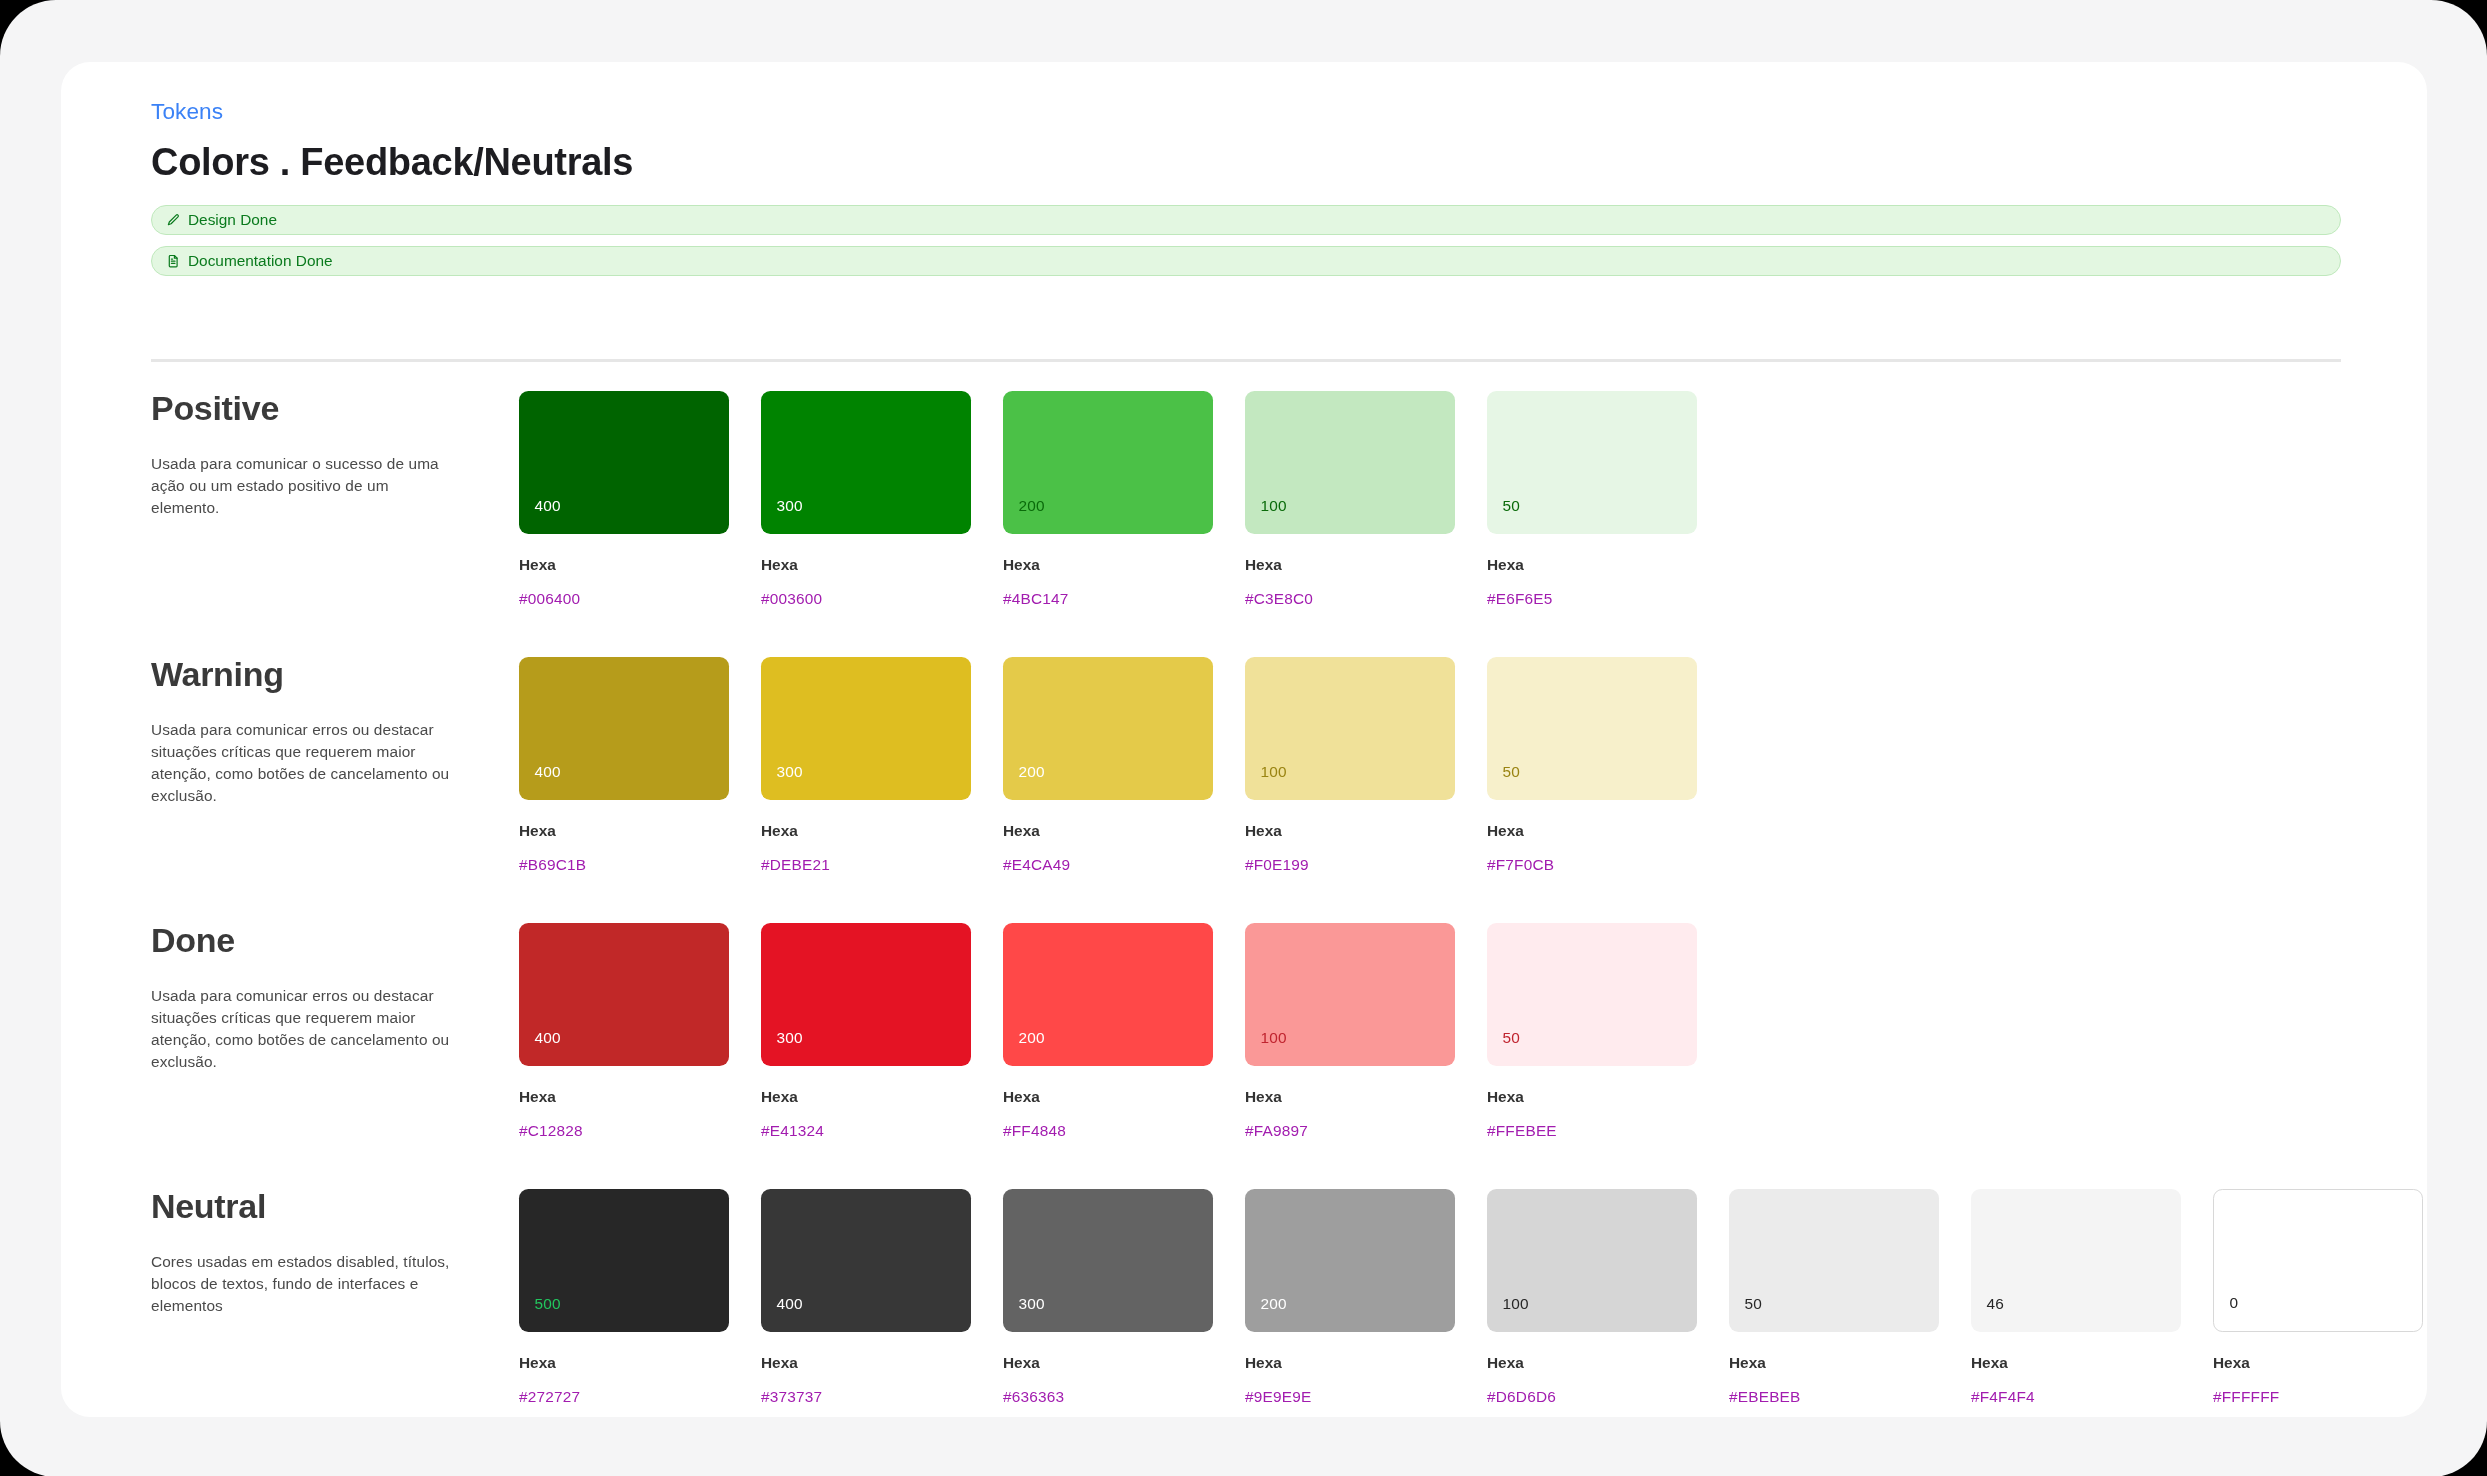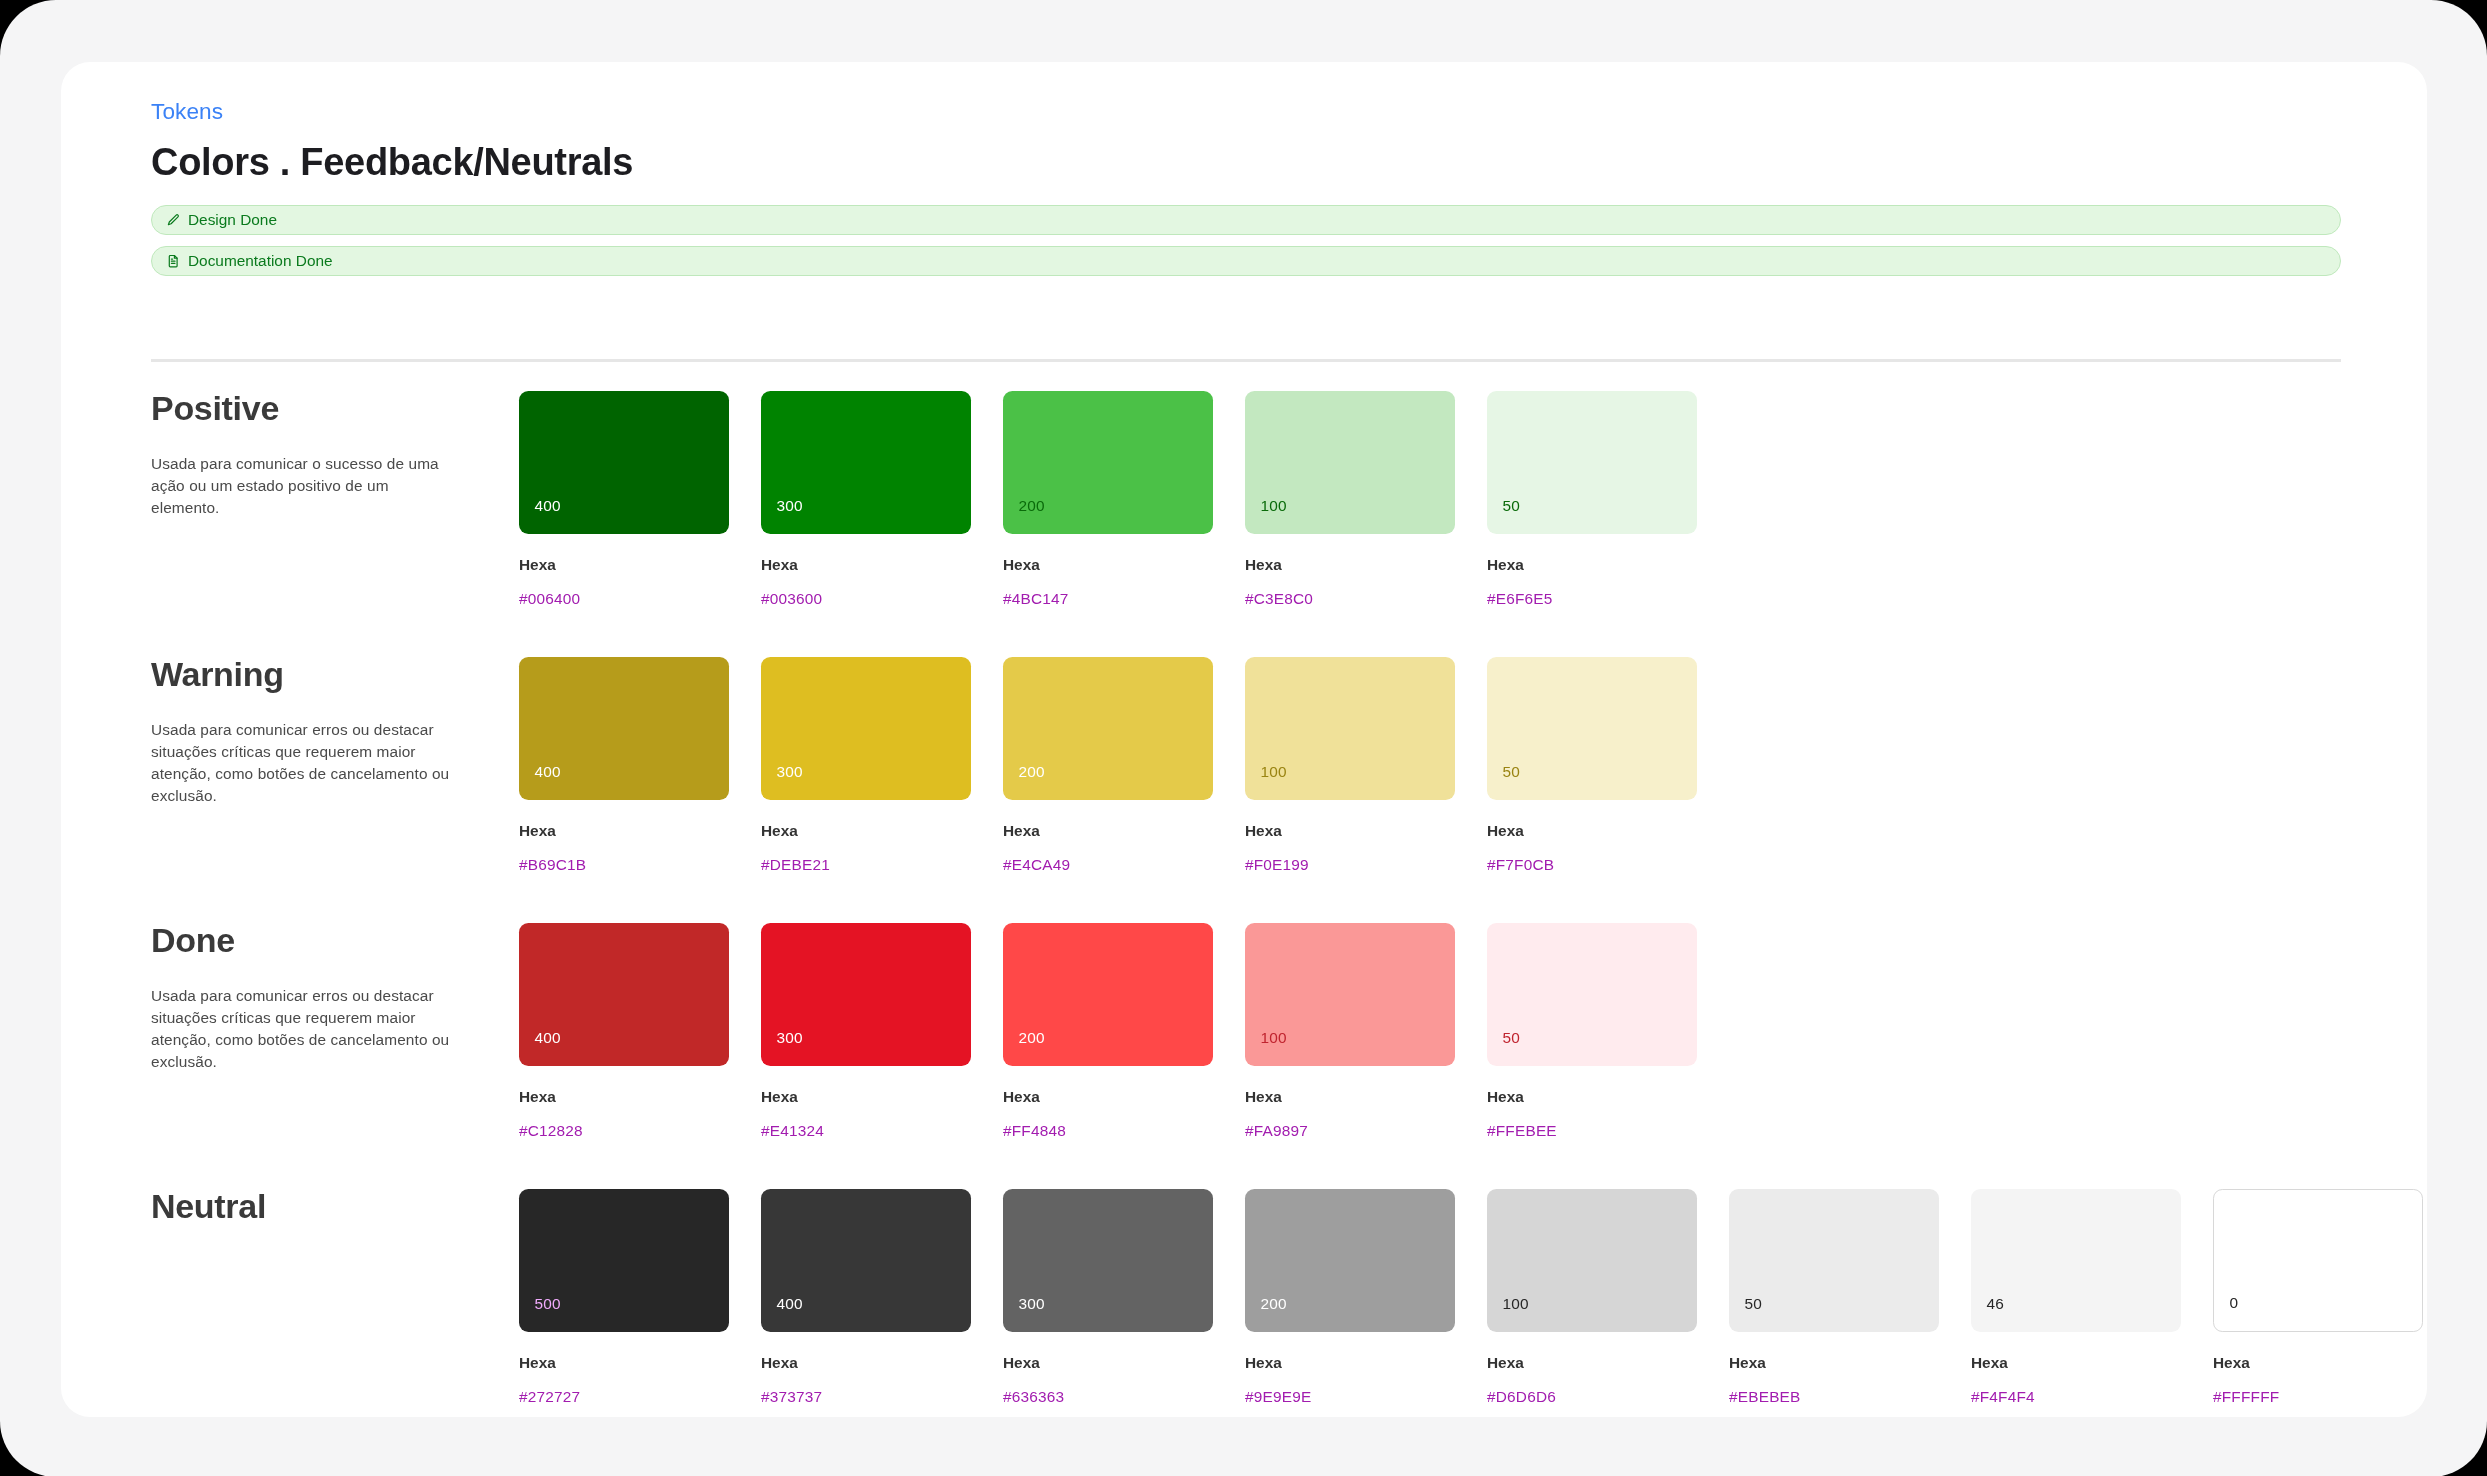--- a/index.html
+++ b/index.html
@@ -281,25 +281,26 @@
               <div class="chip-meta">
                 <div class="meta-label">Hexa</div>
                 <div class="meta-value">#FFEBEE</div>
               </div>
             </div>
           </div>
         </div>
         <div class="section">
           <div class="sec-info">
             <div class="sec-title">Neutral</div>
+            <div class="sec-desc">Cores usadas em estados disabled, títulos, blocos de textos, fundo de interfaces e elementos</div>
           </div>
           <div class="swatch-row">
             <div class="swatch-col">
               <div class="chip" style="background: rgb(39, 39, 39);">
-                <div class="chip-level" style="color: #f0abfc; margin-top: 44px;">500</div>
+                <div class="chip-level" style="color: #22c55e; margin-top: 44px;">500</div>
               </div>
               <div class="chip-meta">
                 <div class="meta-label">Hexa</div>
                 <div class="meta-value">#272727</div>
               </div>
             </div>
             <div class="swatch-col">
               <div class="chip" style="background: rgb(55, 55, 55);">
                 <div class="chip-level" style="color: rgb(255, 255, 255);">400</div>
               </div>

